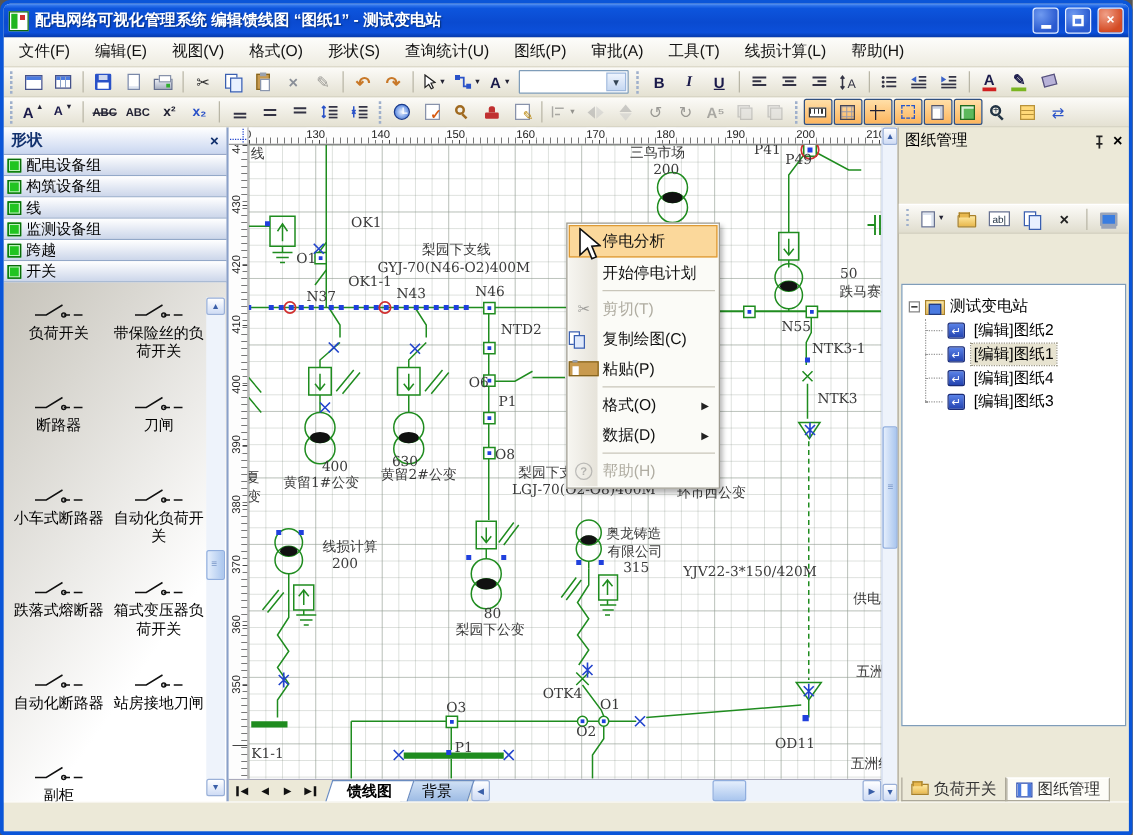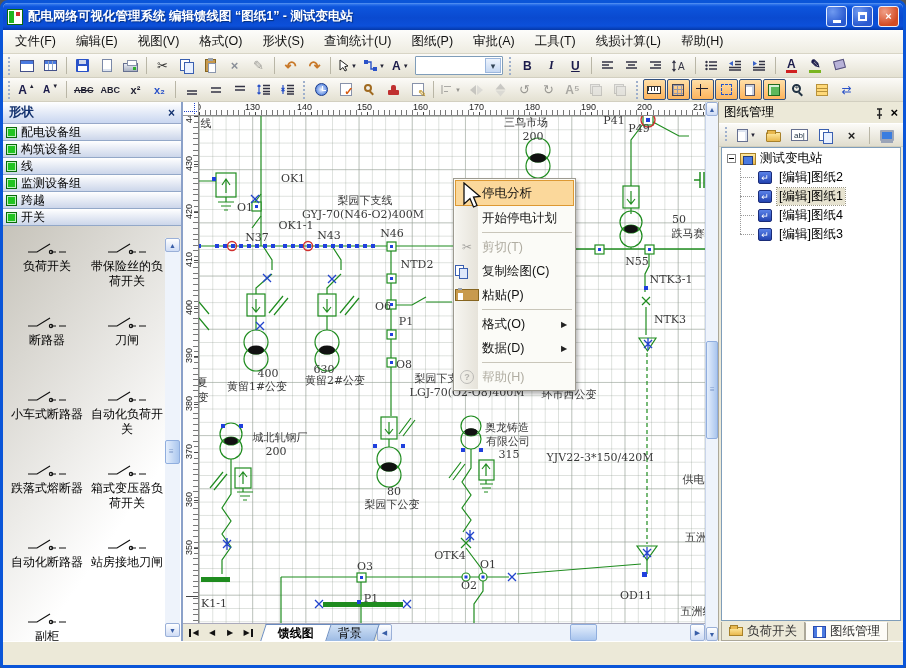--- a/index.html
+++ b/index.html
@@ -153,32 +153,32 @@
 .ic-cut::before{content:"✂";font-size:12px;color:#555;}
 .ic-copy2{position:relative;width:12px;height:12px;}
 .ic-copy2::before,.ic-copy2::after{content:"";position:absolute;width:7px;height:9px;background:#fff;border:1px solid #3a5fb0;}
 .ic-copy2::before{left:0;top:0;}.ic-copy2::after{left:4px;top:3px;background:#dfe9fb;}
 .ic-paste2{position:relative;width:10px;height:12px;background:#c89a4e;border:1px solid #86651f;}
 .ic-paste2::before{content:"";position:absolute;left:2px;top:-2px;width:4px;height:2px;background:#9aa2ae;}
 .ic-paste2::after{content:"";position:absolute;left:2px;top:3px;width:5px;height:7px;background:#fff;}
 .ic-help::before{content:"?";display:inline-block;width:12px;height:12px;border-radius:50%;border:1px solid #8a8a8a;color:#777;font-size:9px;font-weight:bold;text-align:center;line-height:12px;}
 .cursor-svg{position:absolute;left:8px;top:3px;z-index:6;}
 
-.rpanel{width:185px;display:flex;flex-direction:column;background:#ece9d8;border-left:1px solid #aca899;}
+.rpanel{width:185px;display:flex;flex-direction:column;background:#ece9d8;border-left:1px solid #aca899;gap:40px;}
 .rp-header{height:21px;display:flex;align-items:center;padding:0 5px;gap:6px;font-size:12.5px;}
 .rp-title{flex:1;}
 .rp-tools{height:24px;display:flex;align-items:center;gap:3px;padding:0 3px;background:linear-gradient(#fcfbf8,#e0ddce);border-top:1px solid #fff;border-bottom:1px solid #d0cdbd;}
 .rp-tools .grip{height:16px;}
 .ri-page{width:11px;height:13px;background:#fff;border:1px solid #667090;box-shadow:inset -2px 2px 0 #dde4f0;}
 .ri-folder{width:15px;height:10px;background:linear-gradient(#ffe9a0,#e8b84e);border:1px solid #a8812a;border-radius:1px;position:relative;margin-top:3px;}
 .ri-folder::before{content:"";position:absolute;left:0;top:-3px;width:7px;height:3px;background:#e8b84e;border:1px solid #a8812a;border-bottom:none;}
 .ri-abl{width:17px;height:12px;background:#fff;border:1px solid #667090;font-size:8px;color:#234;display:flex;align-items:center;justify-content:center;}
 .ri-x{font-size:13px;font-weight:bold;color:#222;}
 .ri-mon{width:14px;height:11px;background:#3a7de0;border:2px solid #9aa4b8;border-radius:1px;box-shadow:0 3px 0 -1px #9aa4b8;}
-.tree{flex:1;background:#fff;border:1px solid #7f9db9;margin:0 2px;padding:1px 2px;overflow:hidden;font-size:12.5px;position:relative;}
+.tree{flex:1;background:#fff;border:1px solid #7f9db9;margin:0 2px;padding:8px 2px;overflow:hidden;font-size:12.5px;position:relative;}
 .tree-root{display:flex;align-items:center;gap:4px;height:19px;}
 .expander{width:9px;height:9px;border:1px solid #848484;background:#fff;position:relative;flex:0 0 auto;margin-left:3px;}
 .expander::after{content:"";position:absolute;left:1px;right:1px;top:3px;height:1px;background:#000;}
 .fold-icon{width:16px;height:12px;background:linear-gradient(#ffe9a0,#e8b84e);border:1px solid #a8812a;position:relative;flex:0 0 auto;}
 .fold-icon::after{content:"";position:absolute;left:2px;top:2px;width:8px;height:7px;background:#4a7ae0;border:1px solid #223c80;}
 .tree-children{position:relative;padding-left:34px;}
 .tree-children::before{content:"";position:absolute;left:16px;top:0;height:calc(100% - 10px);border-left:1px dotted #9a9a9a;}
 .tree-child{display:flex;align-items:center;gap:5px;height:19px;position:relative;}
 .tree-child::before{content:"";position:absolute;left:-18px;top:9px;width:14px;border-top:1px dotted #9a9a9a;}
 .doc-icon{width:14px;height:13px;background:linear-gradient(#5a82e8,#2343b0);border:1px solid #1a2c78;border-radius:2px;color:#fff;font-size:9px;display:flex;align-items:center;justify-content:center;flex:0 0 auto;}
@@ -873,21 +873,21 @@
             <span class="clabel" style="left: 136px; top: 264px;">黄留2#公变</span>
             <span class="clabel" style="left: 243px; top: 262px;">梨园下支线</span>
             <span class="clabel" style="left: 268px; top: 276px;">LGJ-70(O2-O8)400M</span>
             <span class="clabel" style="left: 367px; top: 263px;">400</span>
             <span class="clabel" style="left: 370px; top: 278px;">环市西公变</span>
             <span class="clabel" style="left: 480px; top: 103px;">50</span>
             <span class="clabel" style="left: 500px; top: 117px;">跌马赛公变</span>
             <span class="clabel" style="left: 438px; top: 145px;">N55</span>
             <span class="clabel" style="left: 472px; top: 163px;">NTK3-1</span>
             <span class="clabel" style="left: 471px; top: 203px;">NTK3</span>
-            <span class="clabel" style="left: 81px; top: 321px;">城北轧钢厂</span>
+            <span class="clabel" style="left: 81px; top: 321px;">线损计算</span>
             <span class="clabel" style="left: 77px; top: 335px;">200</span>
             <span class="clabel" style="left: 195px; top: 375px;">80</span>
             <span class="clabel" style="left: 193px; top: 388px;">梨园下公变</span>
             <span class="clabel" style="left: 308px; top: 311px;">奥龙铸造</span>
             <span class="clabel" style="left: 309px; top: 325px;">有限公司</span>
             <span class="clabel" style="left: 310px; top: 338px;">315</span>
             <span class="clabel" style="left: 401px; top: 341px;">YJV22-3*150/420M</span>
             <span class="clabel" style="left: 500px; top: 363px;">供电局</span>
             <span class="clabel" style="left: 497px; top: 421px;">五洲</span>
             <span class="clabel" style="left: 251px; top: 439px;">OTK4</span>

